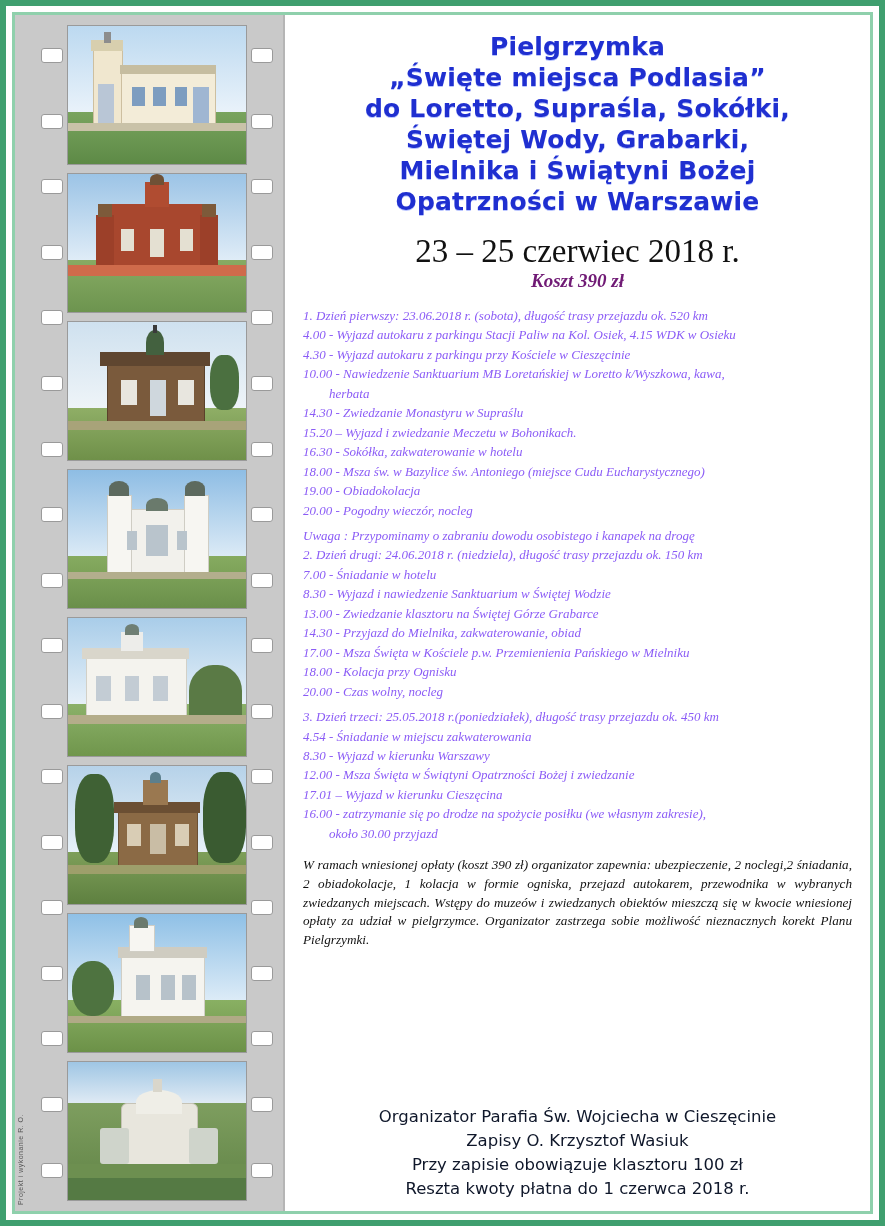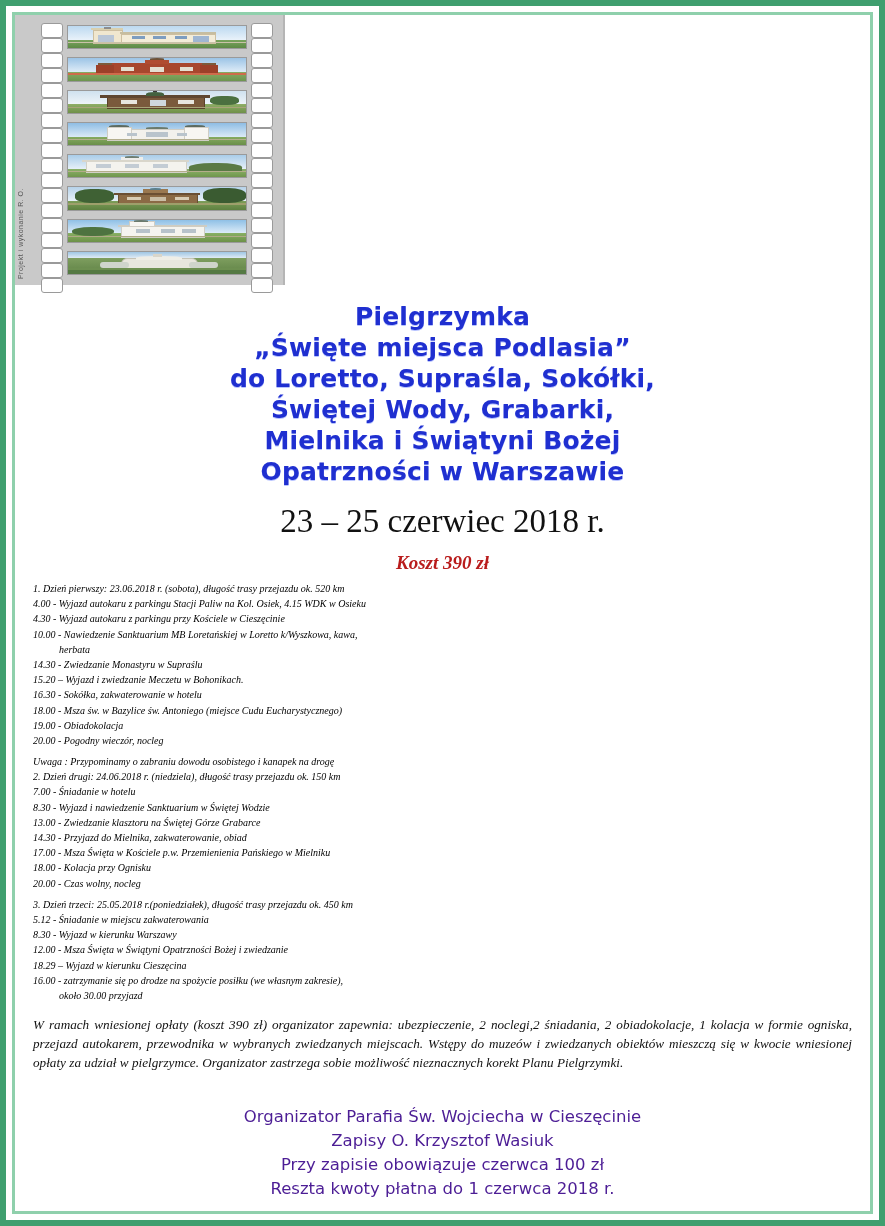--- a/index.html
+++ b/index.html
@@ -17,21 +17,20 @@
     border:6px solid #3f9f6f;
     padding:6px;
   }
   .poster-inner{
     position:relative;
     width:100%;height:100%;
     box-sizing:border-box;
     border:3px solid #8fd0ac;
     display:flex;
     background:#ffffff;
-    flex-direction:column;
   }
   
   .filmstrip{
     position:relative;
     width:270px;
     flex:0 0 270px;
     background:#c9c9c9;
     box-sizing:border-box;
     border-right:2px solid #b5b5b5;
     display:flex;
@@ -115,49 +114,48 @@
     font-size:33px;
     color:#111;
     margin-top:16px;
   }
   .cost{
     text-align:center;
     font-family:"Liberation Serif", serif;
     font-style:italic;
     font-weight:bold;
     font-size:19px;
-    color:#b91c1c;
-    margin-top:12px;
+    color:#701a75;
   }
   .program{
-    margin-top:8px;
+    margin-top:15px;
     font-family:"Liberation Serif", serif;
     font-style:italic;
-    font-size:10px;
+    font-size:13px;
     line-height:1.42;
-    color:#000000;
+    color:#8b5cf6;
   }
   .program .ln{margin:0 0 1px 0;}
   .program .ind{padding-left:26px;}
   .program .hang{padding-left:14px;text-indent:-14px;}
   .program .gap{margin-top:7px;}
   .note{
     margin-top:12px;
     font-family:"Liberation Serif", serif;
     font-style:italic;
     font-size:13.2px;
     line-height:1.42;
     color:#111;
     text-align:justify;
   }
   .footer{
     margin-top:auto;
     padding-top:10px;
     text-align:center;
-    color:#4c1d95;
+    color:#0f172a;
     font-family:"DejaVu Sans", sans-serif;
     font-size:16.5px;
     line-height:1.45;
   }
 </style>
 </head>
 <body>
 
 <div class="poster">
   <div class="poster-inner">
@@ -358,32 +356,32 @@
         <p class="ln gap">Uwaga : Przypominamy o zabraniu dowodu osobistego i kanapek na drogę</p>
         <p class="ln">2.   Dzień drugi: 24.06.2018 r. (niedziela), długość trasy przejazdu ok. 150 km</p>
         <p class="ln">7.00 - Śniadanie w hotelu</p>
         <p class="ln">8.30 - Wyjazd i nawiedzenie Sanktuarium w Świętej Wodzie</p>
         <p class="ln">13.00 - Zwiedzanie klasztoru na Świętej Górze Grabarce</p>
         <p class="ln">14.30 - Przyjazd do Mielnika, zakwaterowanie, obiad</p>
         <p class="ln">17.00 - Msza Święta w Kościele p.w. Przemienienia Pańskiego w Mielniku</p>
         <p class="ln">18.00 - Kolacja przy Ognisku</p>
         <p class="ln">20.00 - Czas wolny, nocleg</p>
         <p class="ln gap">3. Dzień trzeci: 25.05.2018 r.(poniedziałek), długość trasy przejazdu ok. 450 km</p>
-        <p class="ln">5.12 - Śniadanie w miejscu zakwaterowania</p>
+        <p class="ln">4.54 - Śniadanie w miejscu zakwaterowania</p>
         <p class="ln">8.30 - Wyjazd w kierunku Warszawy</p>
         <p class="ln">12.00 -  Msza Święta w Świątyni Opatrzności Bożej i zwiedzanie</p>
-        <p class="ln">18.29 – Wyjazd w kierunku Cieszęcina</p>
+        <p class="ln">17.01 – Wyjazd w kierunku Cieszęcina</p>
         <p class="ln">16.00 - zatrzymanie się po drodze na spożycie posiłku (we własnym zakresie),</p>
         <p class="ln ind">około 30.00 przyjazd</p>
       </div>
 
       <div class="note">W ramach wniesionej opłaty (koszt 390 zł) organizator zapewnia: ubezpieczenie, 2 noclegi,2 śniadania, 2 obiadokolacje, 1 kolacja w formie ogniska, przejazd autokarem, przewodnika w wybranych zwiedzanych miejscach. Wstępy do muzeów i zwiedzanych obiektów mieszczą się w kwocie wniesionej opłaty za udział w pielgrzymce. Organizator zastrzega sobie możliwość nieznacznych korekt Planu Pielgrzymki.</div>
 
       <div class="footer">
         <div>Organizator Parafia Św. Wojciecha w Cieszęcinie</div>
         <div>Zapisy O. Krzysztof Wasiuk</div>
-        <div>Przy zapisie obowiązuje czerwca 100 zł</div>
+        <div>Przy zapisie obowiązuje klasztoru 100 zł</div>
         <div>Reszta kwoty płatna do 1 czerwca 2018 r.</div>
       </div>
 
     </div>
   </div>
 </div>
 
 </body></html>

